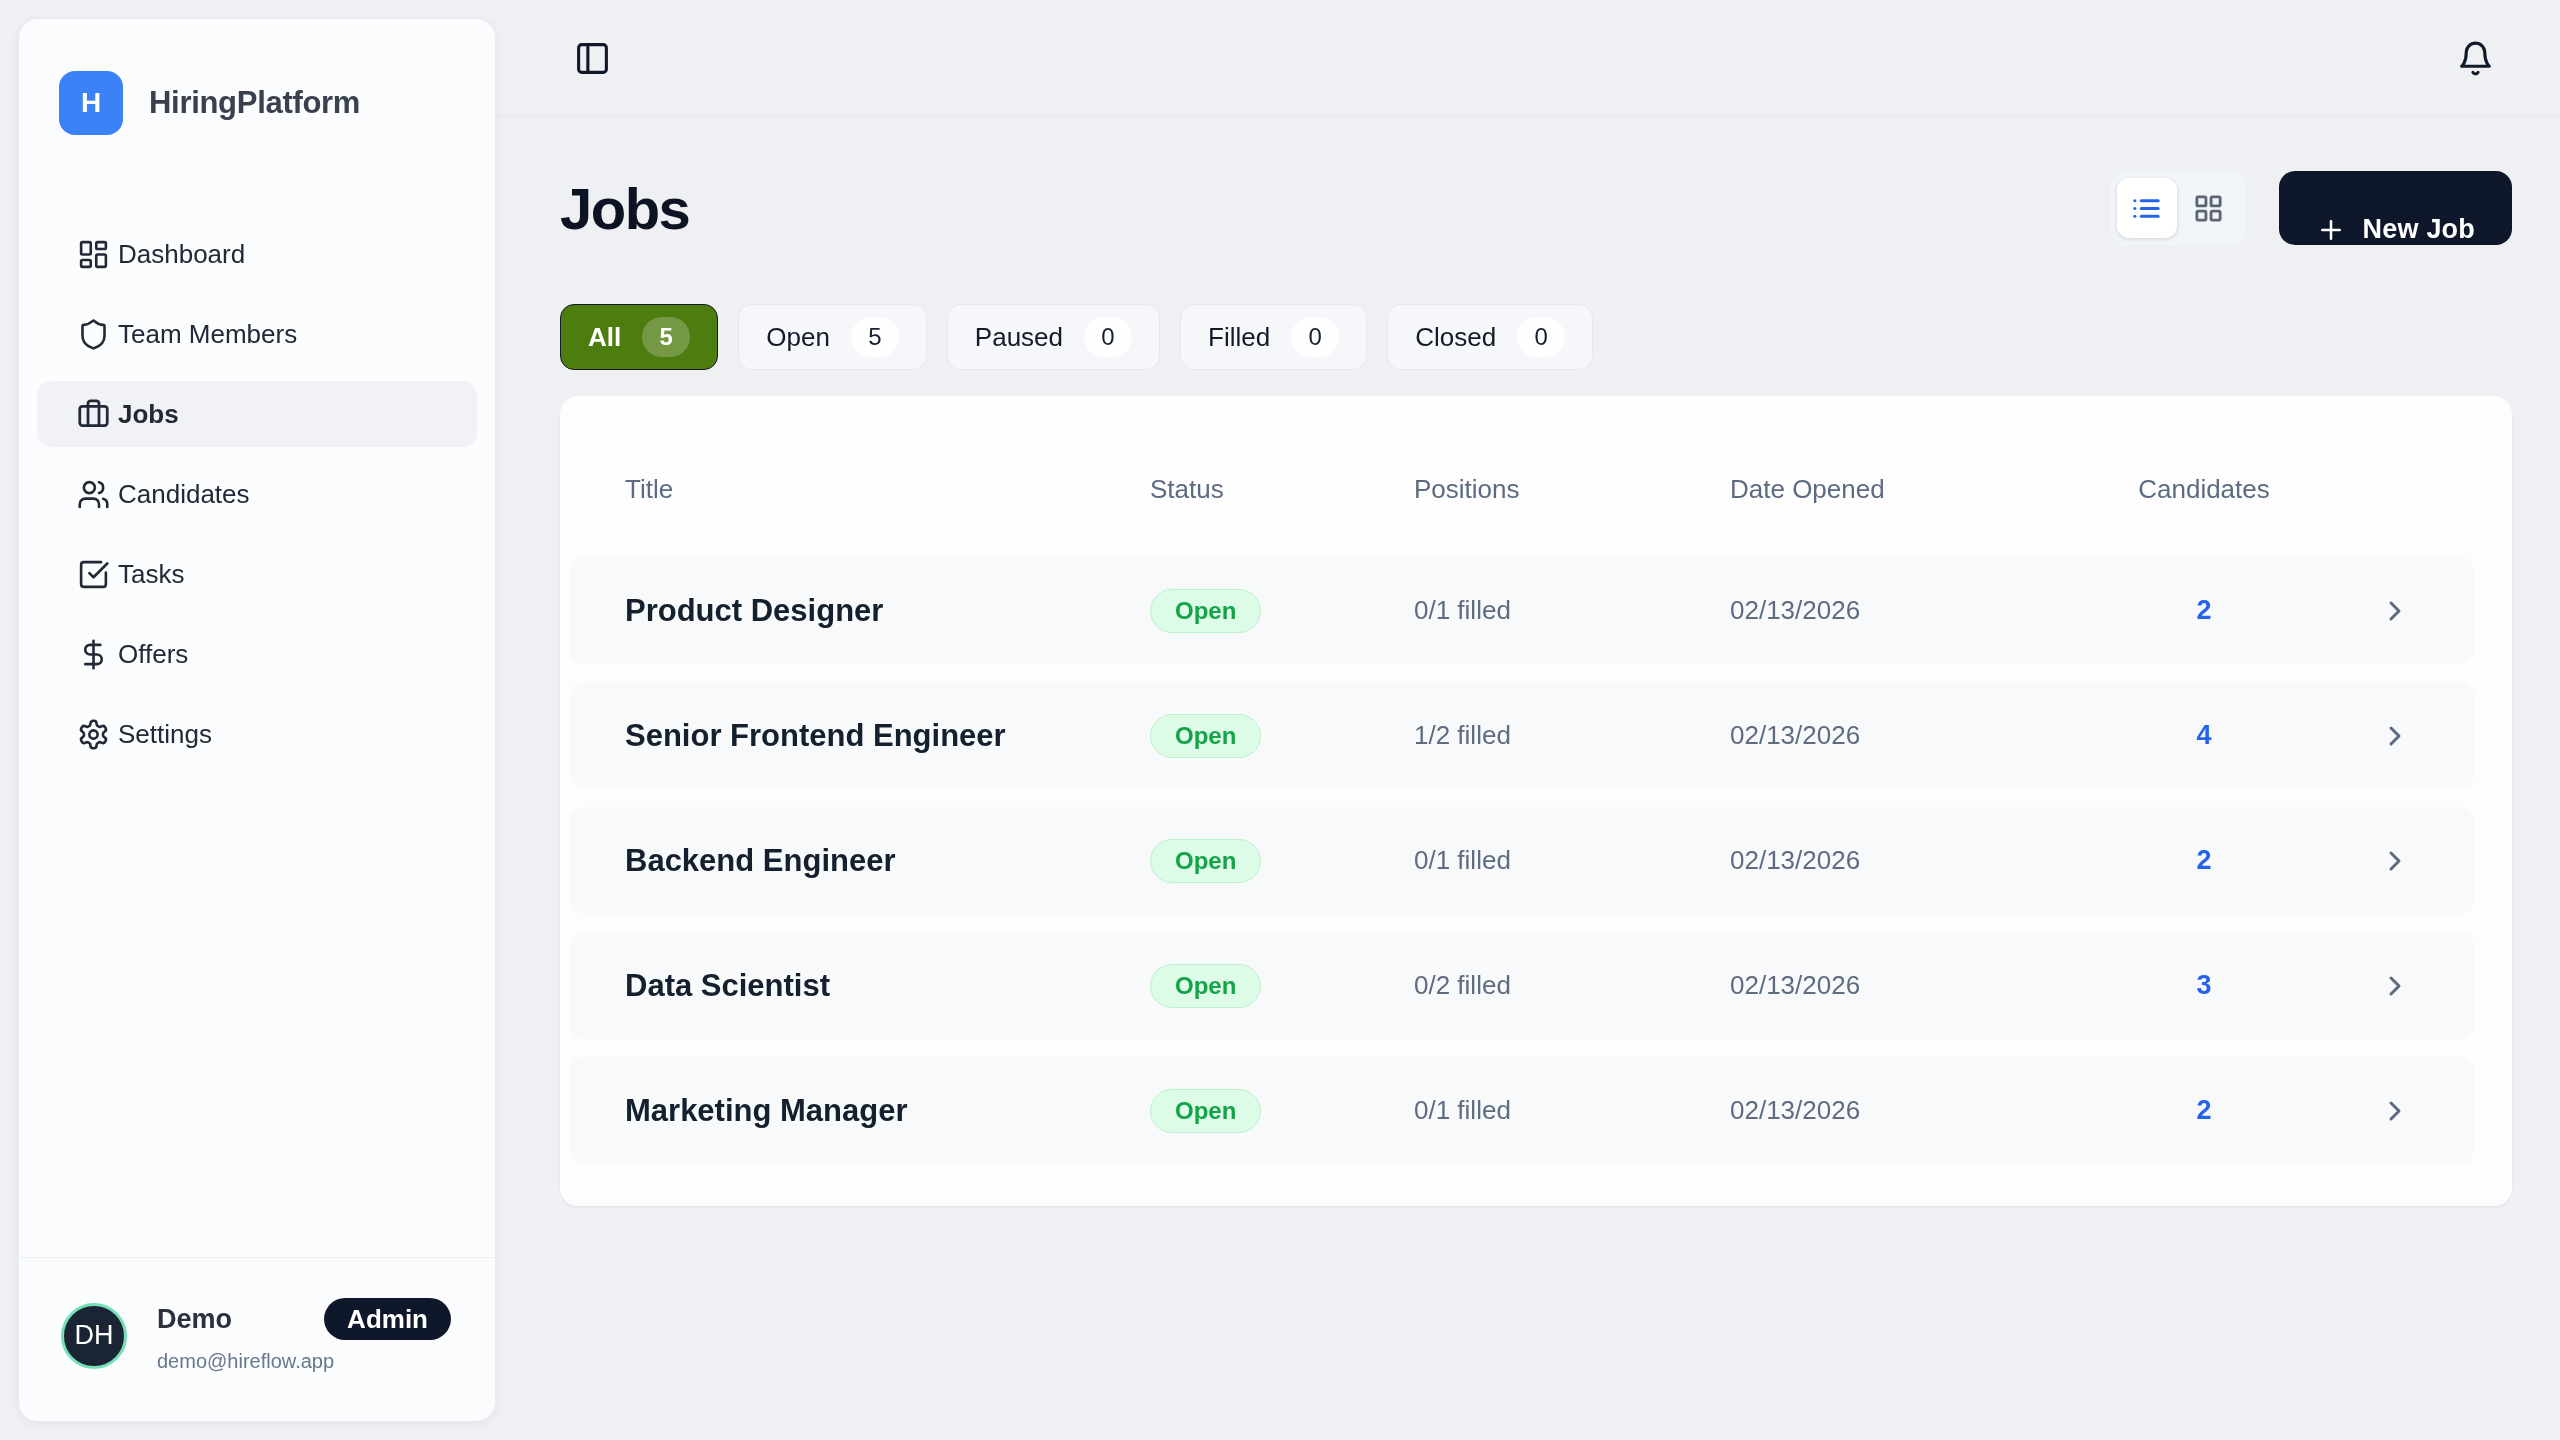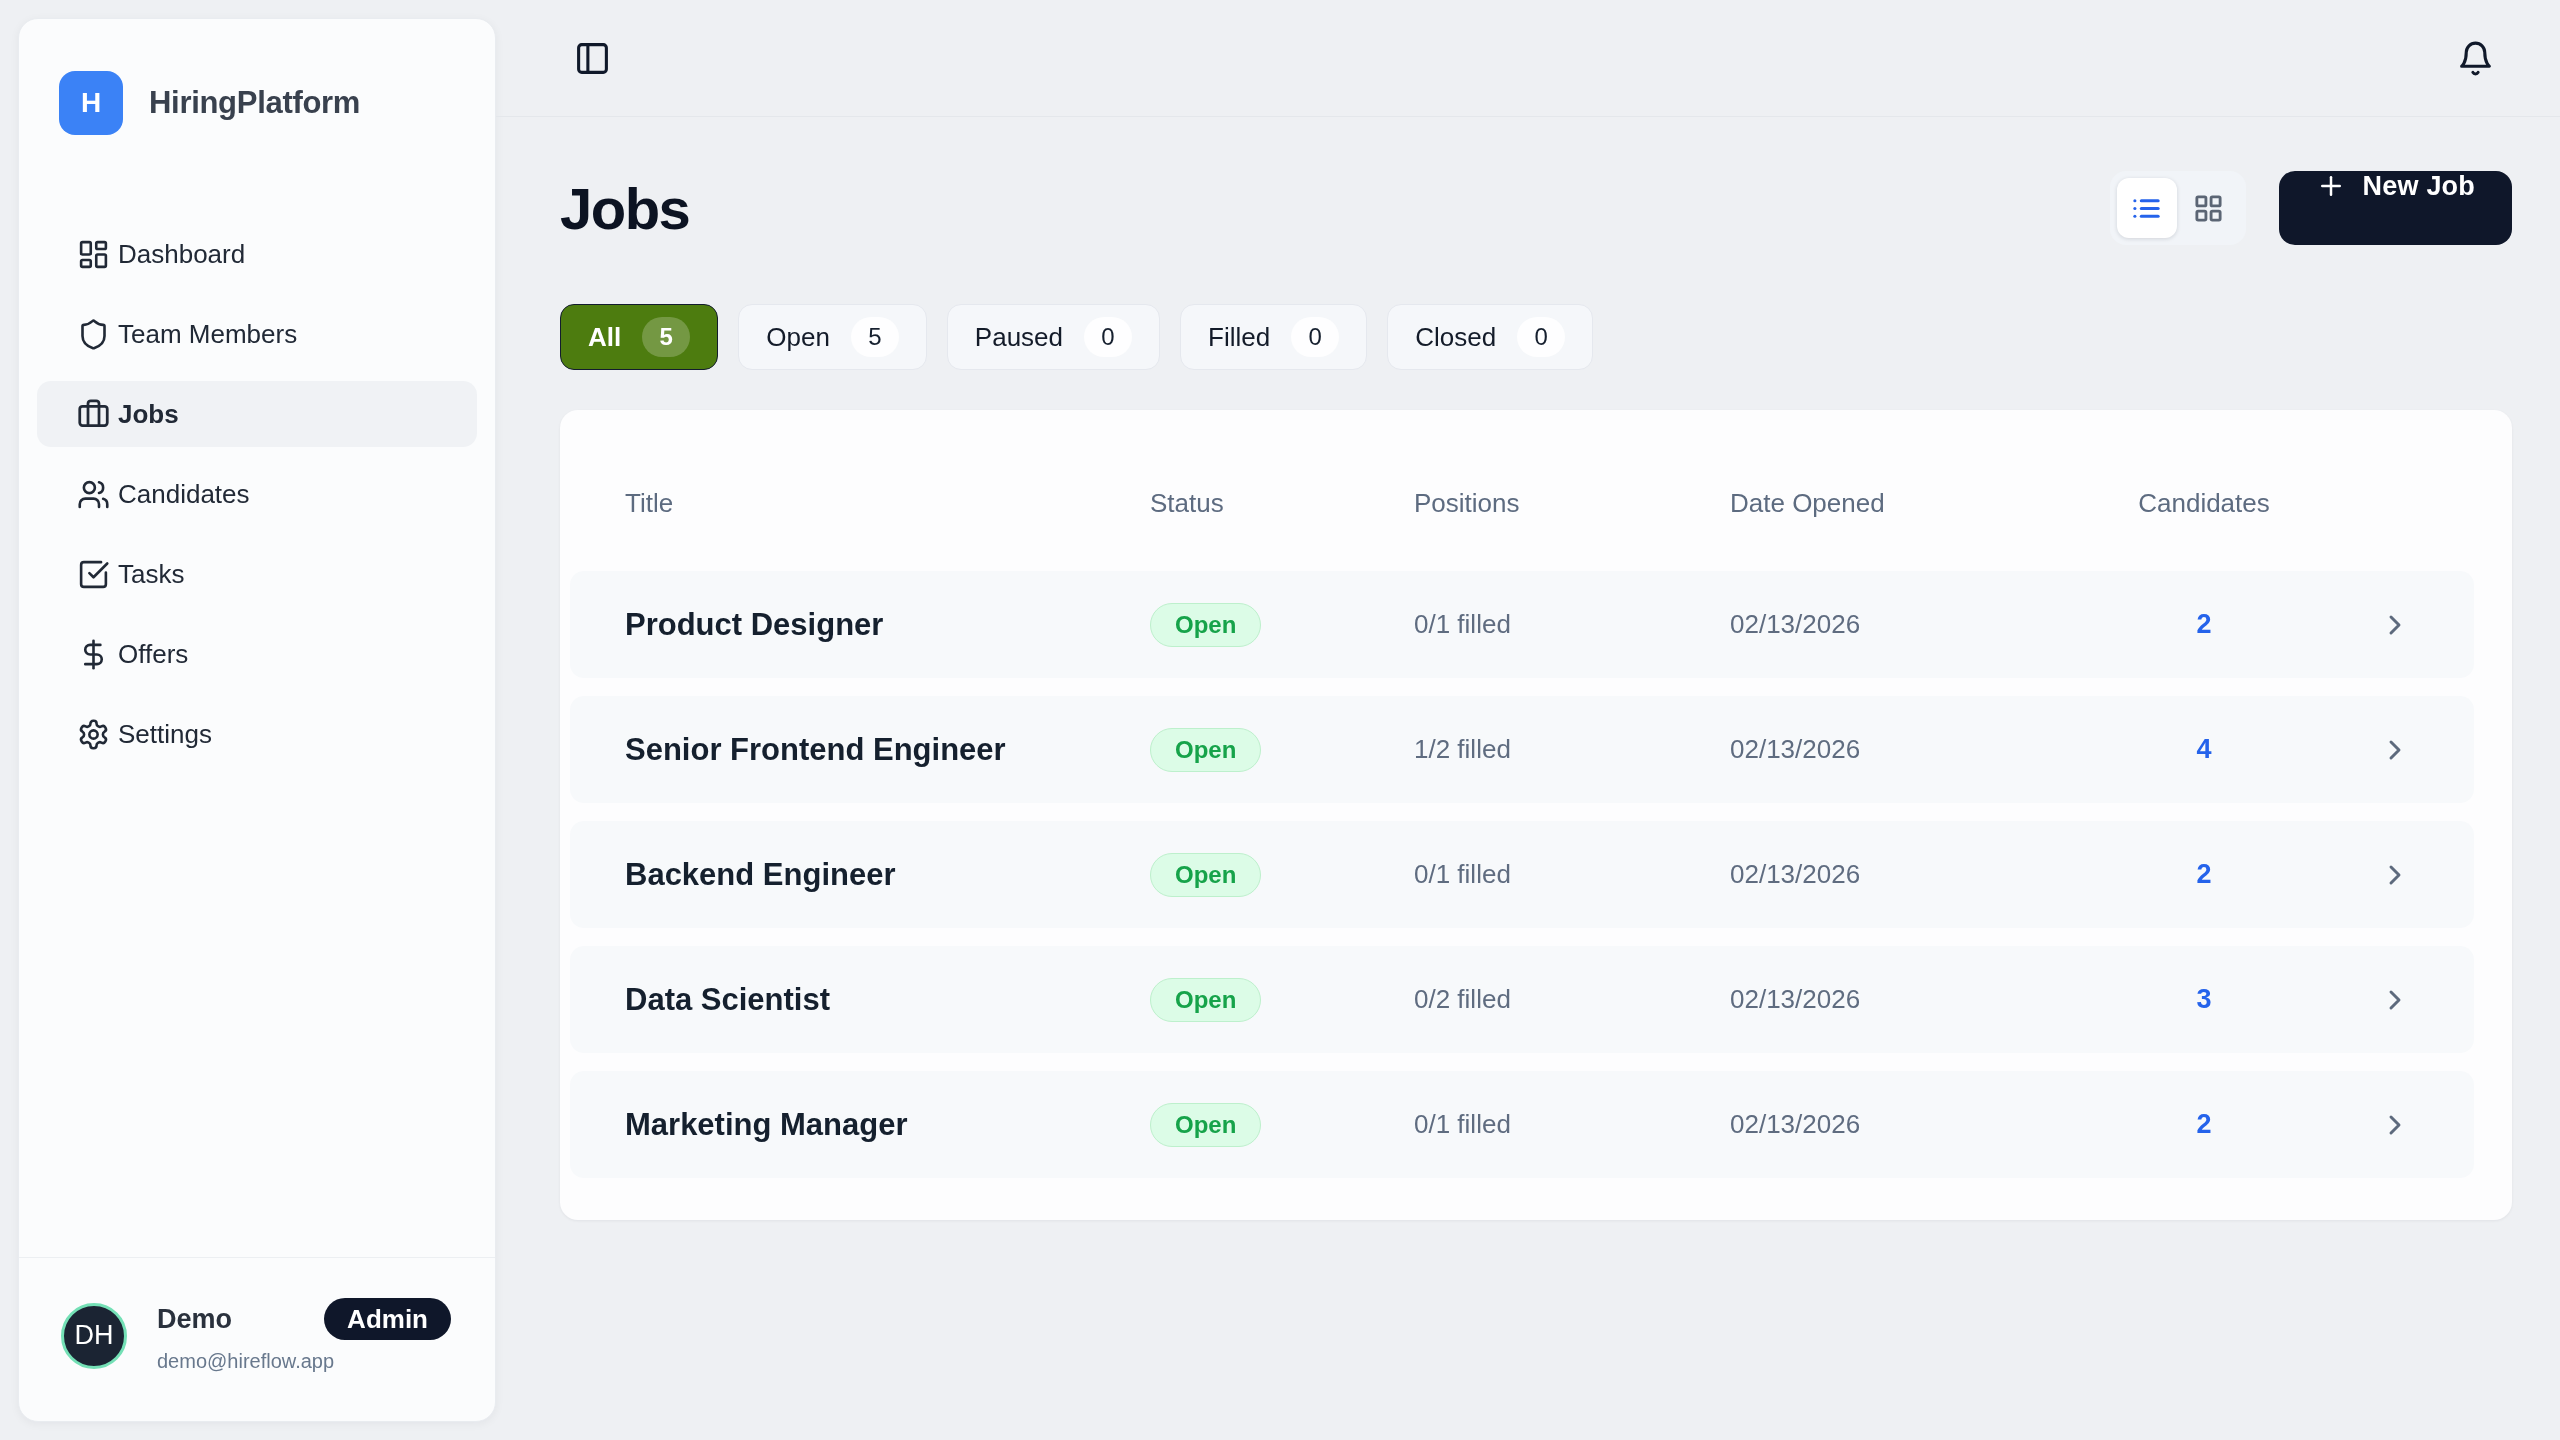--- a/index.html
+++ b/index.html
@@ -81,41 +81,41 @@
   }
   .toggle-chip.active { background:#fff; box-shadow:0 1px 4px rgba(13,23,38,.14); }
   .toggle-chip svg { width:31px; height:31px; }
   .list-glyph { stroke:#2563eb; }
   .grid-glyph { stroke:#5b6574; }
 
   .new-job-btn {
     height:74px; padding:0 37px; border:none; border-radius:16px;
     background:#0f172a; color:#fff; font-family:inherit;
     font-size:27px; font-weight:600; letter-spacing:.2px;
-    display:flex; align-items:flex-start; gap:17px; cursor:pointer;
+    display:flex; align-items:flex-end; gap:17px; cursor:pointer;
   }
   .new-job-btn svg { width:30px; height:30px; stroke:#fff; }
 
   .filters { margin-top:59px; display:flex; gap:20px; }
   .filter-tab {
     height:66px; border-radius:14px; padding:0 27px;
     display:inline-flex; align-items:center; gap:21px;
     background:#f5f7fa; border:1px solid #e5e8ee;
     font-family:inherit; font-size:26px; font-weight:500; color:#131b29; cursor:pointer;
   }
   .filter-count {
     min-width:48px; padding:6px 15px; border-radius:999px; text-align:center;
     background:rgba(255,255,255,.85); font-size:24px; font-weight:500; color:#16202f;
   }
   .filter-tab.active { background:#4d7c0f; border-color:#131c2e; color:#fff; font-weight:600; }
   .filter-tab.active .filter-count { background:rgba(255,255,255,.22); color:#fff; font-weight:600; }
 
   
   .card {
-    margin-top:40px; background:#fdfdfe; border-radius:18px;
+    margin-top:26px; background:#fdfdfe; border-radius:18px;
     box-shadow:0 1px 3px rgba(16,24,40,.06);
     padding:78px 38px 60px 10px; height:810px;
   }
   .tgrid { display:grid; grid-template-columns:580fr 264fr 316fr 398fr 152fr 194fr; align-items:center; }
   .thead { color:#5d6b80; font-size:26px; font-weight:500; margin-bottom:52px; }
   .cell-first { padding-left:55px; }
   .cell-center { text-align:center; }
   .rows { display:flex; flex-direction:column; gap:18px; }
   .trow { height:107px; background:#f7f9fb; border-radius:14px; cursor:pointer; }
   .row-title { font-size:31px; font-weight:600; color:#15202e; }

